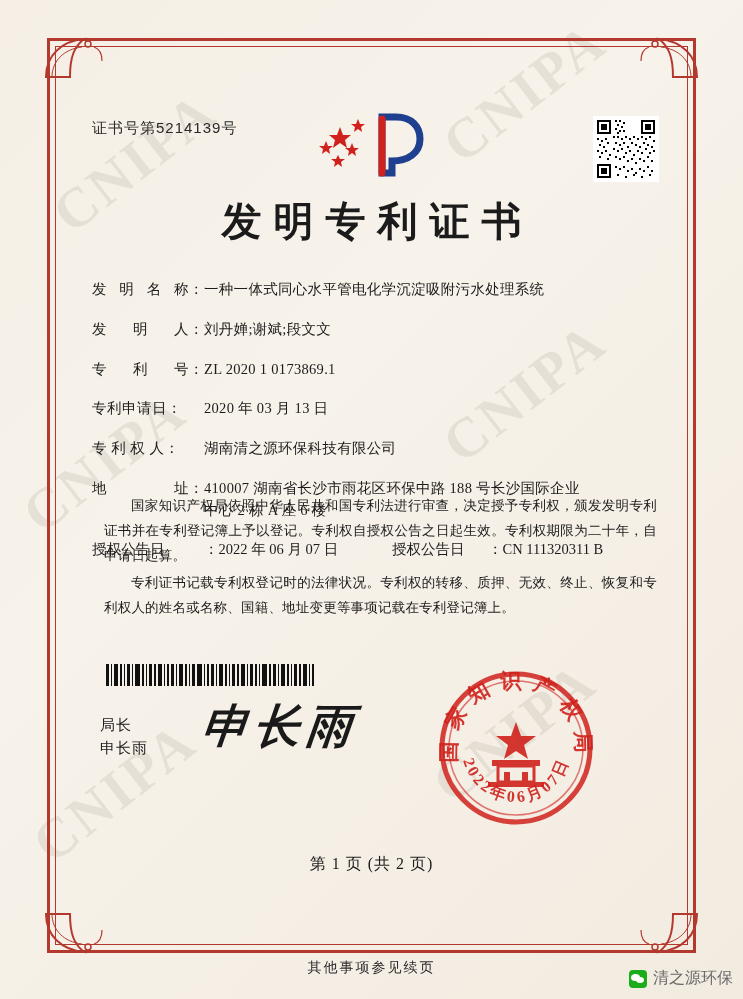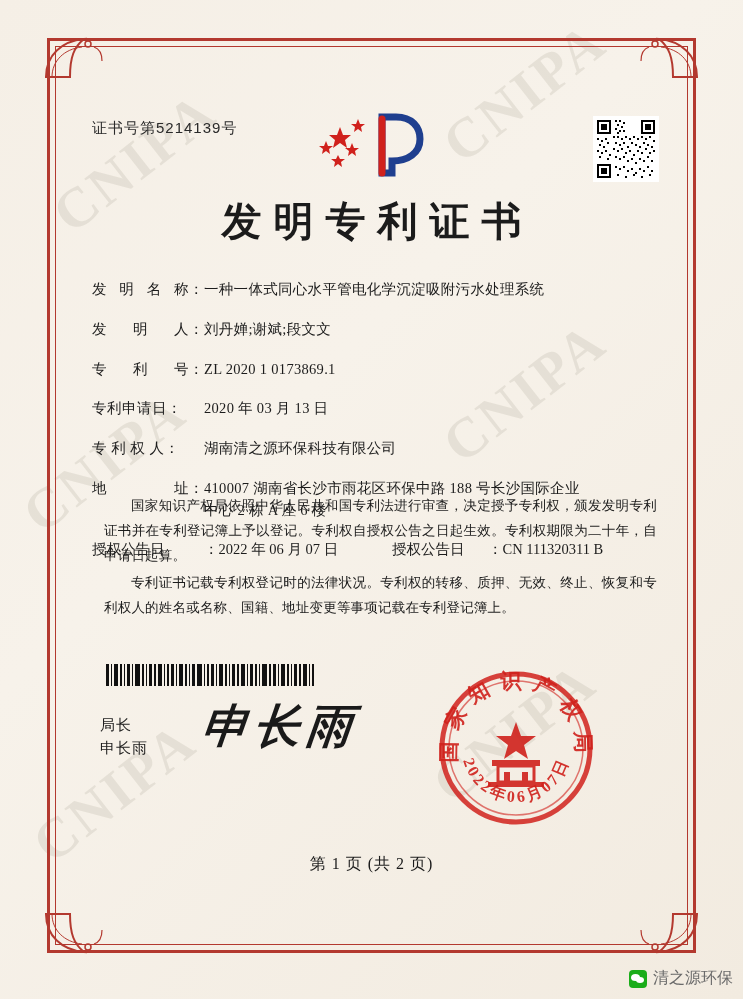--- a/index.html
+++ b/index.html
@@ -589,19 +589,20 @@
         <text font-family="'Liberation Serif', serif" font-size="16" font-weight="bold" fill="#d0211c" opacity="0.9">
           <textPath href="#sealArcBottom" startOffset="50%" text-anchor="middle" letter-spacing="3">2022年06月07日</textPath>
         </text>
       </svg>
     </div>
 
     <div class="page-no">第 1 页 (共 2 页)</div>
 
   </div>
 
+  <div class="footnote">其他事项参见续页</div>
 
   <div class="wechat">
     <span class="wlogo"></span>
     <span>清之源环保</span>
   </div>
 
 </div>
 
 </body></html>

